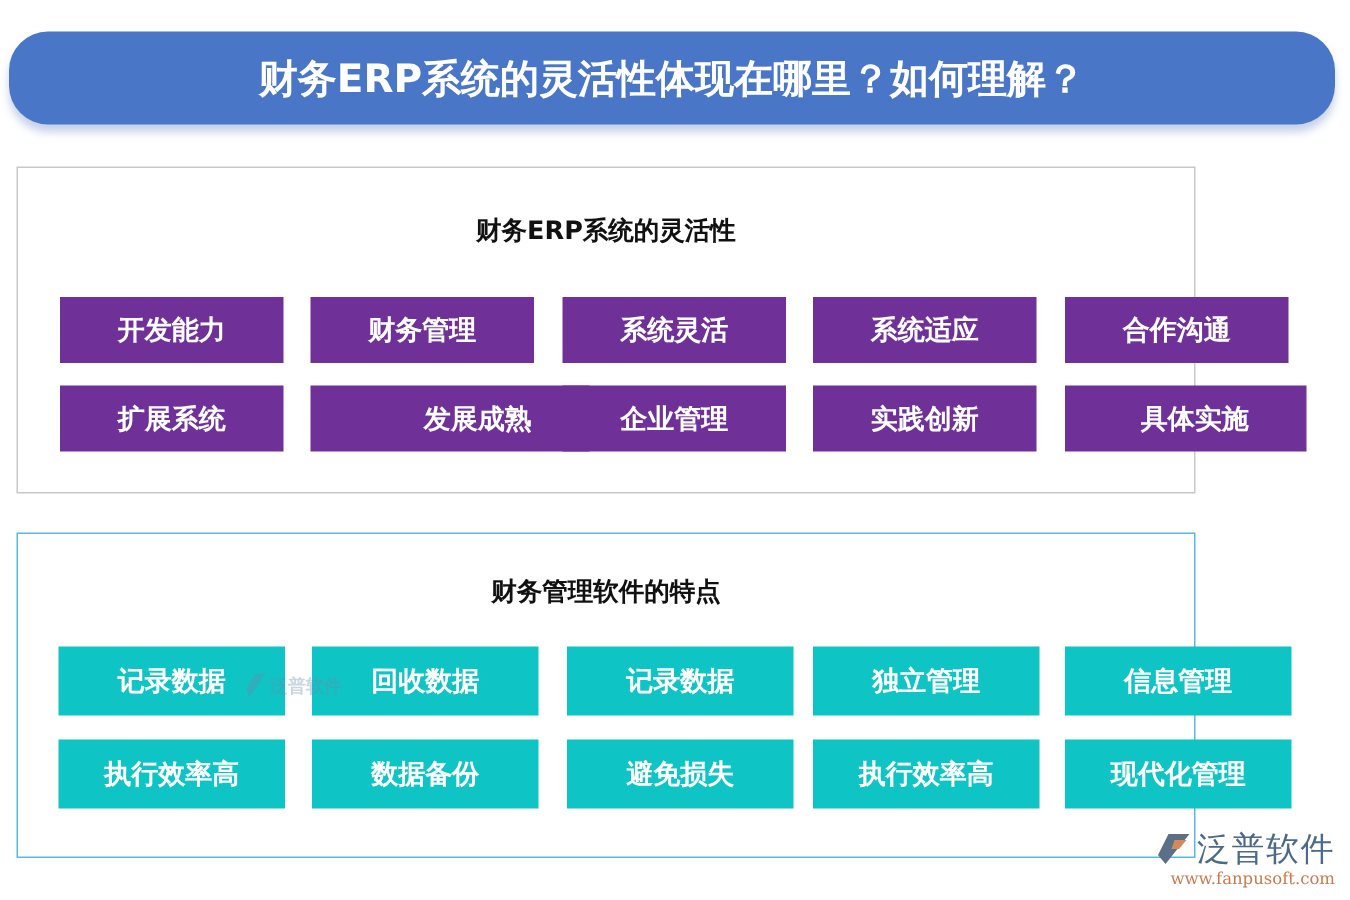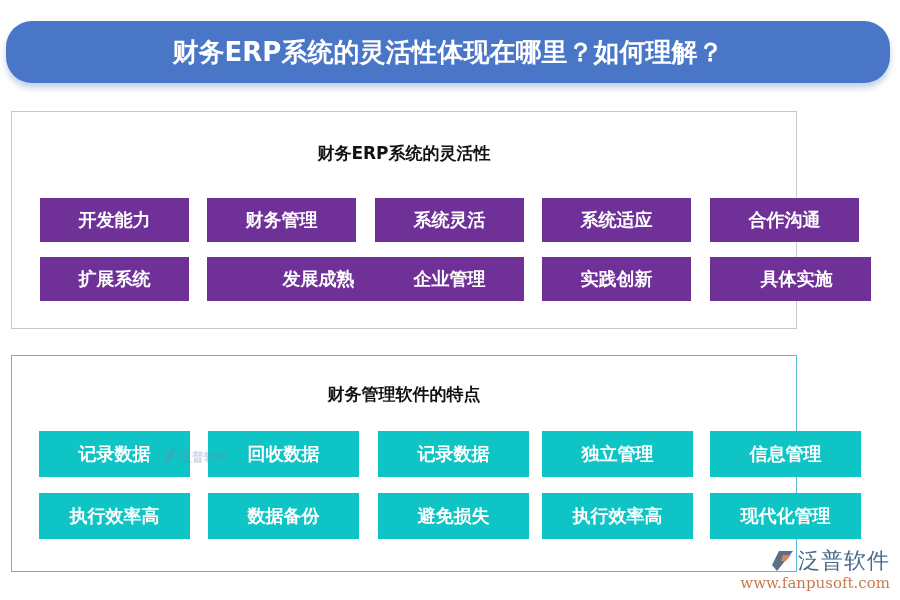--- a/index.html
+++ b/index.html
@@ -42,21 +42,21 @@
     }
     .logo {
       position: absolute; right: 10px; bottom: 8px; text-align: right;
     }
     .logo-top { display: flex; align-items: center; justify-content: flex-end; gap: 3px; }
     .logo-text {
       font-size: 22px; color: #4a6a8c; font-family: "DejaVu Sans", sans-serif;
       letter-spacing: 1px;
     }
     .logo-url {
-      font-size: 15px; color: #c87a50; font-family: "DejaVu Serif", serif;
+      font-size: 11px; color: #c87a50; font-family: "DejaVu Serif", serif;
       margin-top: -2px;
     }
   </style>
 </head>
 <body>
 
 <div class="title-bar">
   <span>财务ERP系统的灵活性体现在哪里？如何理解？</span>
 </div>
 

